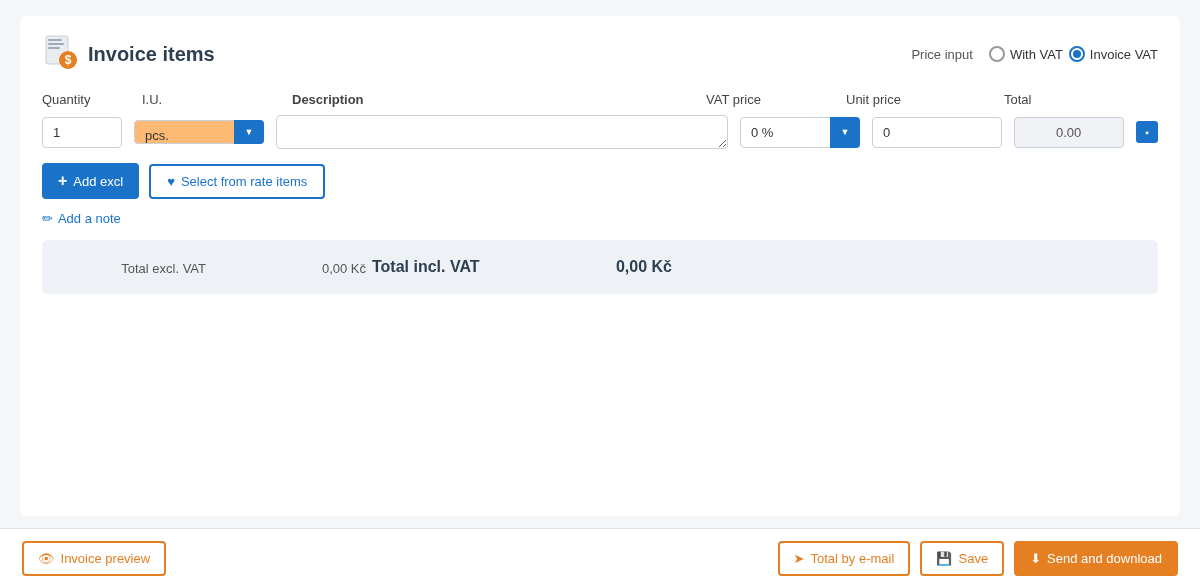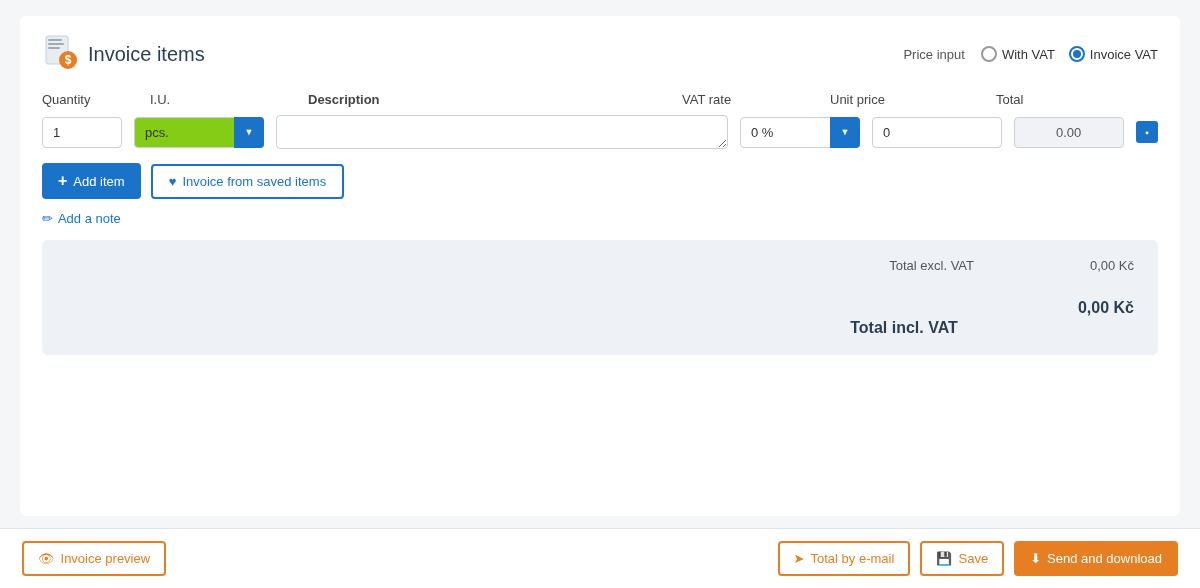--- a/index.html
+++ b/index.html
@@ -23,39 +23,39 @@
       justify-content: space-between;
       margin-bottom: 18px;
     }
     .title-area {
       display: flex;
       align-items: center;
       gap: 10px;
     }
     .page-title {
       font-size: 20px;
-      font-weight: 400;
+      font-weight: 700;
       color: #2c3e50;
       text-align: center;
     }
     .price-input-area {
       display: flex;
       align-items: center;
       gap: 16px;
       font-size: 13px;
       color: #444;
       padding-left: 9px;
     }
     .price-input-label {
       color: #555;
     }
     .radio-group {
       display: flex;
       align-items: center;
-      gap: 14px;
+      gap: 6px;
     }
     .radio-option {
       display: flex;
       align-items: center;
       gap: 5px;
       cursor: pointer;
       font-size: 13px;
       color: #333;
     }
     .radio-circle {
@@ -74,21 +74,21 @@
     .radio-circle.checked::after {
       content: '';
       width: 8px;
       height: 8px;
       border-radius: 50%;
       background: #1a73c9;
     }
     .column-headers {
       display: flex;
       align-items: center;
-      gap: 16px;
+      gap: 8px;
       margin-bottom: 8px;
       font-size: 13px;
       color: #444;
       font-weight: 500;
     }
     .col-qty { width: 80px; margin-right: 12px; }
     .col-iu { width: 130px; margin-right: 12px; }
     .col-desc { flex: 1; margin-right: 12px; font-weight: bold; }
     .col-vat { width: 120px; margin-right: 12px; }
     .col-unitprice { width: 130px; margin-right: 12px; }
@@ -112,24 +112,24 @@
     .qty-input { width: 80px; margin-right: 12px; }
     .select-wrapper {
       position: relative;
       width: 130px;
       margin-right: 12px;
     }
     .select-field {
       width: 100%;
       border: 1px solid #c8d0da;
       border-radius: 4px;
-      padding: 7px 32px 7px 10px;
+      padding: 7px 32px 0 10px;
       font-size: 13px;
       color: #333;
-      background: #84cc16;
+      background: #fdba74;
       appearance: none;
       outline: none;
       cursor: pointer;
     }
     .select-arrow {
       position: absolute;
       right: 0;
       top: 0;
       bottom: 0;
       width: 30px;
@@ -233,42 +233,42 @@
       cursor: pointer;
       text-decoration: none;
       margin-bottom: 0;
     }
     .totals-section {
       background: #eef2f7;
       border-radius: 6px;
       padding: 18px 24px;
       margin-top: 14px;
       display: flex;
-      flex-direction: column;
+      flex-direction: row;
       align-items: flex-end;
       gap: 6px;
     }
     .total-excl-row {
       display: flex;
       align-items: center;
       gap: 80px;
       font-size: 13px;
       color: #555;
     }
     .total-excl-label { min-width: 140px; text-align: right; }
     .total-excl-value { min-width: 80px; text-align: right; }
     .total-incl-row {
       display: flex;
       align-items: center;
       gap: 80px;
       font-size: 16px;
       font-weight: 700;
       color: #2c3e50;
     }
-    .total-incl-label { min-width: 140px; text-align: center; margin-top: 40px; }
+    .total-incl-label { min-width: 140px; text-align: left; }
     .total-incl-value { min-width: 80px; text-align: right; }
     .footer-bar {
       background: #fff;
       border-top: 1px solid #e0e4ea;
       padding: 12px 22px;
       display: flex;
       align-items: center;
       justify-content: space-between;
     }
     .footer-left { display: flex; gap: 10px; }
@@ -359,21 +359,21 @@
           <span>Invoice VAT</span>
         </label>
       </div>
     </div>
   </div>
 
   <div class="column-headers">
     <div class="col-qty">Quantity</div>
     <div class="col-iu">I.U.</div>
     <div class="col-desc">Description</div>
-    <div class="col-vat">VAT rate</div>
+    <div class="col-vat">VAT price</div>
     <div class="col-unitprice">Unit price</div>
     <div class="col-total">Total</div>
     <div class="col-action"></div>
   </div>
 
   <div class="items-row">
     <input type="number" class="input-field qty-input" value="1" style="">
     <div class="select-wrapper">
       <select class="select-field">
         <option>pcs.</option>
@@ -395,25 +395,25 @@
       <div class="select-arrow"></div>
     </div>
     <input type="text" class="input-field unitprice-input" value="0" style="">
     <input type="text" class="input-field total-input" value="0.00" readonly="" style="">
     <button class="delete-btn"></button>
   </div>
 
   <div class="action-buttons">
     <button class="btn-add-item">
       <span style="font-size:16px;font-weight:bold;">+</span>
-      <span>Add item</span>
+      <span>Add excl</span>
     </button>
     <button class="btn-saved-items">
       <span>♥</span>
-      <span>Invoice from saved items</span>
+      <span>Select from rate items</span>
     </button>
   </div>
 
   <a class="add-note-link" href="#">
     <span>✏</span>
     <span>Add a note</span>
   </a>
 
   <div class="totals-section">
     <div class="total-excl-row">

